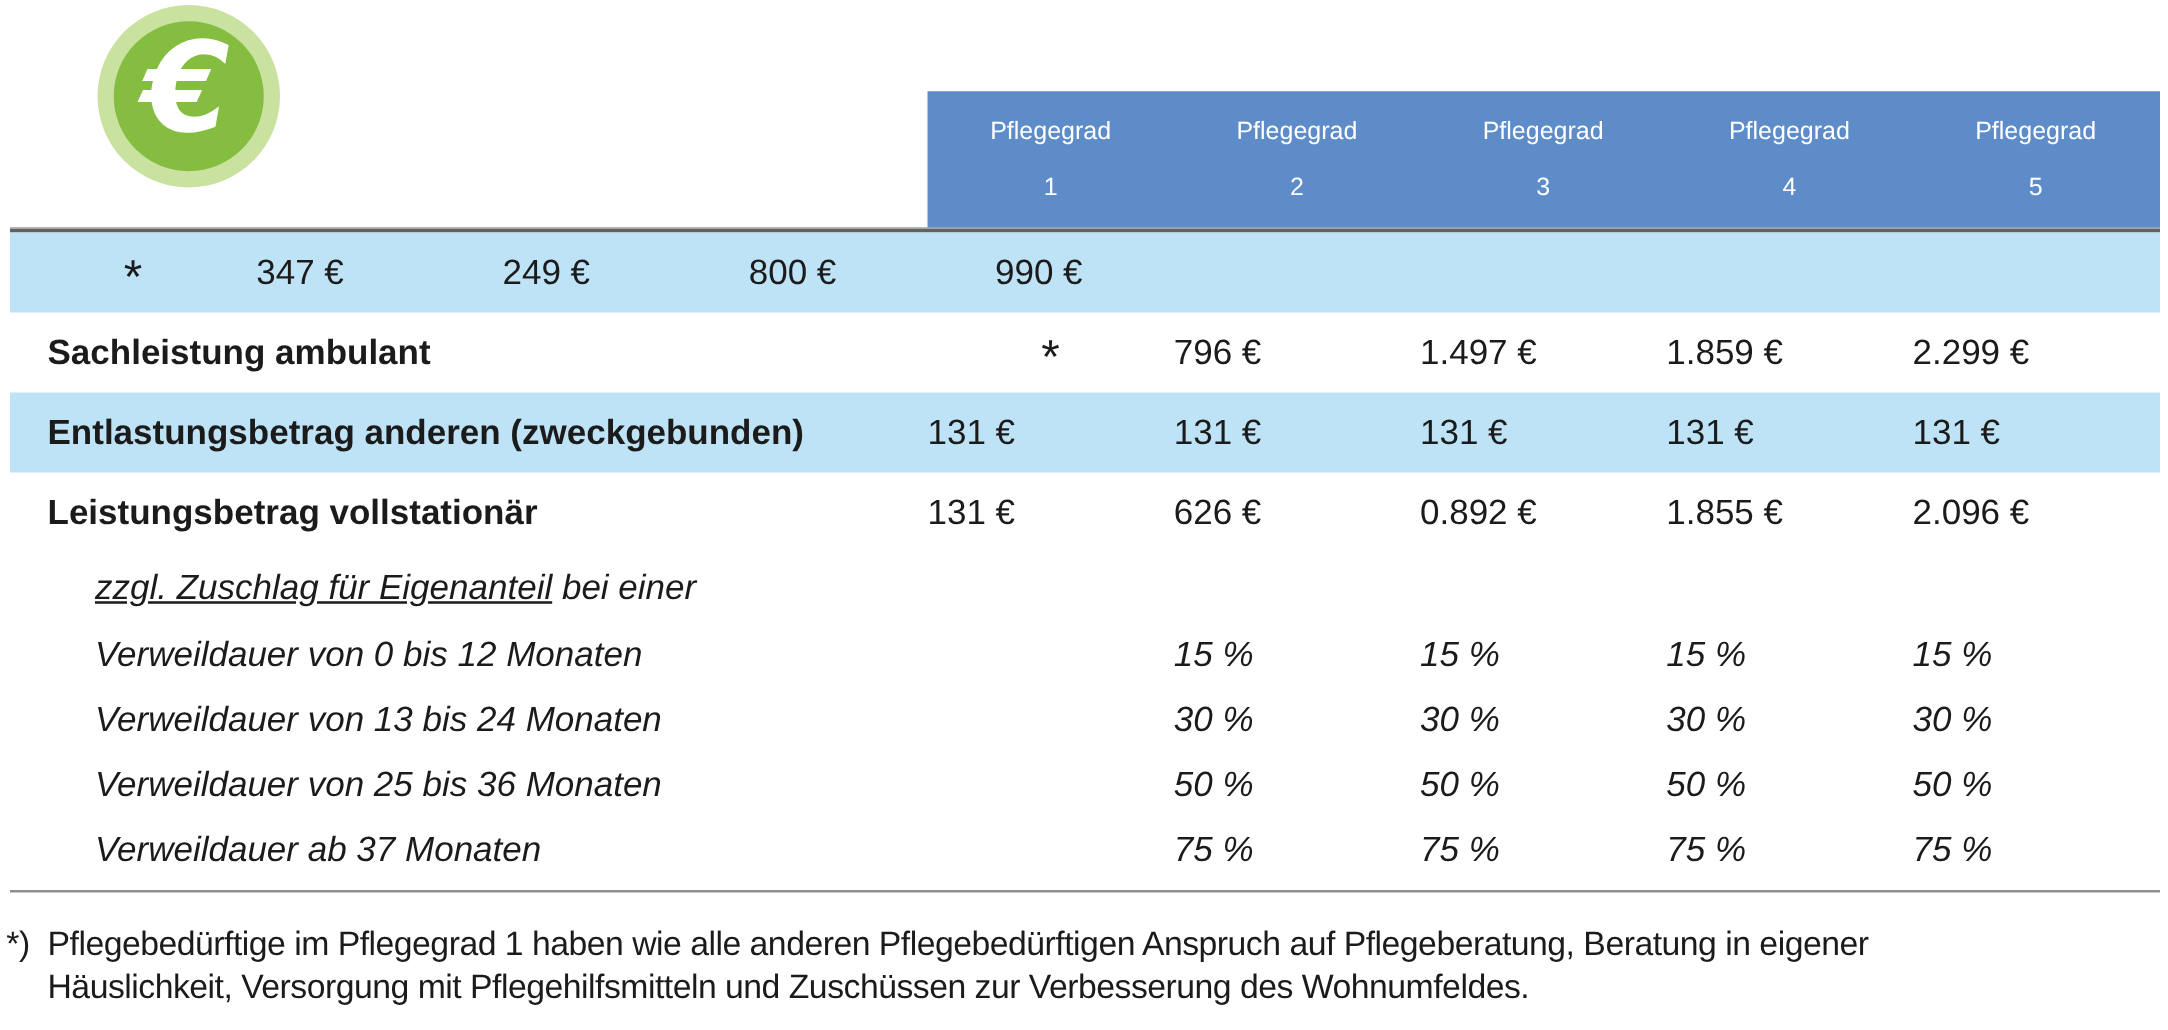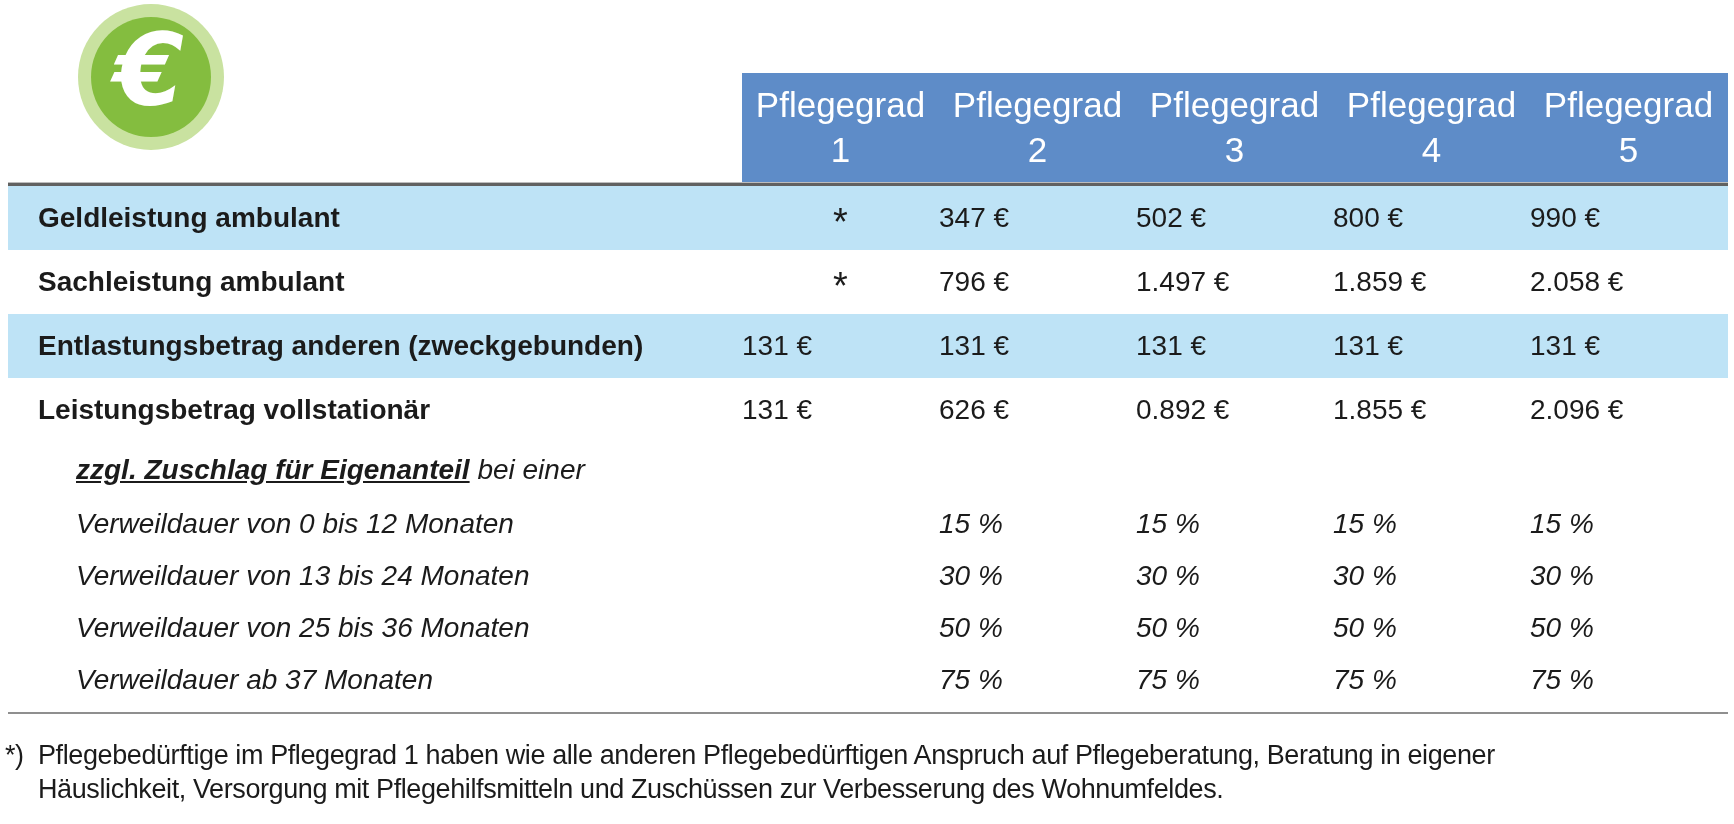--- a/index.html
+++ b/index.html
@@ -38,39 +38,39 @@
   .benefits-table {
     position: absolute; left: 8px; top: 73px; width: 1720px;
   }
   .header-row { display: flex; height: 109px; }
   .header-spacer { width: 734px; }
   .header-cells { display: flex; background: #5e8cc8; flex: 1; }
   .header-cell {
     width: 197px;
     display: flex; flex-direction: column;
     align-items: center; justify-content: center;
-    color: #ffffff; font-size: 35px; line-height: 36px;
+    color: #ffffff; font-size: 20px; line-height: 36px;
     gap: 9px;
   }
   .divider-top { height: 3px; background: #616161; border-top: 1px solid #bdbdbd; }
   .divider-bottom { height: 2px; background: #8f8f8f; margin-top: 6px; }
 
   .row { display: flex; align-items: center; font-size: 28px; }
   .row.main { height: 64px; }
   .row.main .row-label { font-weight: bold; }
   .row.highlight { background: #bee3f6; }
   .row.sub { font-style: italic; height: 52px; }
   .row.sub-head { height: 56px; }
   .row-label {
     width: 734px; box-sizing: border-box;
     padding-left: 30px;
     white-space: nowrap;
   }
   .row.sub .row-label { padding-left: 68px; }
-  .u { text-decoration: underline; font-weight: bold; }
+  .u { text-decoration: underline; }
   .cell {
     width: 197px; box-sizing: border-box;
     padding-right: 24px;
     white-space: nowrap;
   }
   .cell.center {
     text-align: center; padding-right: 0;
     font-size: 38px; line-height: 1;
     transform: translateY(4px);
   }
@@ -118,35 +118,34 @@
       <div class="header-cell">
         <span>Pflegegrad</span>
         <span>5</span>
       </div>
     </div>
   </div>
 
   <div class="divider-top"></div>
 
   <div class="row main highlight">
-    <div class="row-label">Geldleistung ambulant</div>
     <div class="cell center">*</div>
     <div class="cell">347 €</div>
-    <div class="cell">502 €</div>
+    <div class="cell">249 €</div>
     <div class="cell">800 €</div>
     <div class="cell">990 €</div>
   </div>
 
   <div class="row main">
     <div class="row-label">Sachleistung ambulant</div>
     <div class="cell center">*</div>
     <div class="cell">796 €</div>
     <div class="cell">1.497 €</div>
     <div class="cell">1.859 €</div>
-    <div class="cell">2.058 €</div>
+    <div class="cell">2.299 €</div>
   </div>
 
   <div class="row main highlight">
     <div class="row-label">Entlastungsbetrag anderen (zweckgebunden)</div>
     <div class="cell">131 €</div>
     <div class="cell">131 €</div>
     <div class="cell">131 €</div>
     <div class="cell">131 €</div>
     <div class="cell">131 €</div>
   </div>

